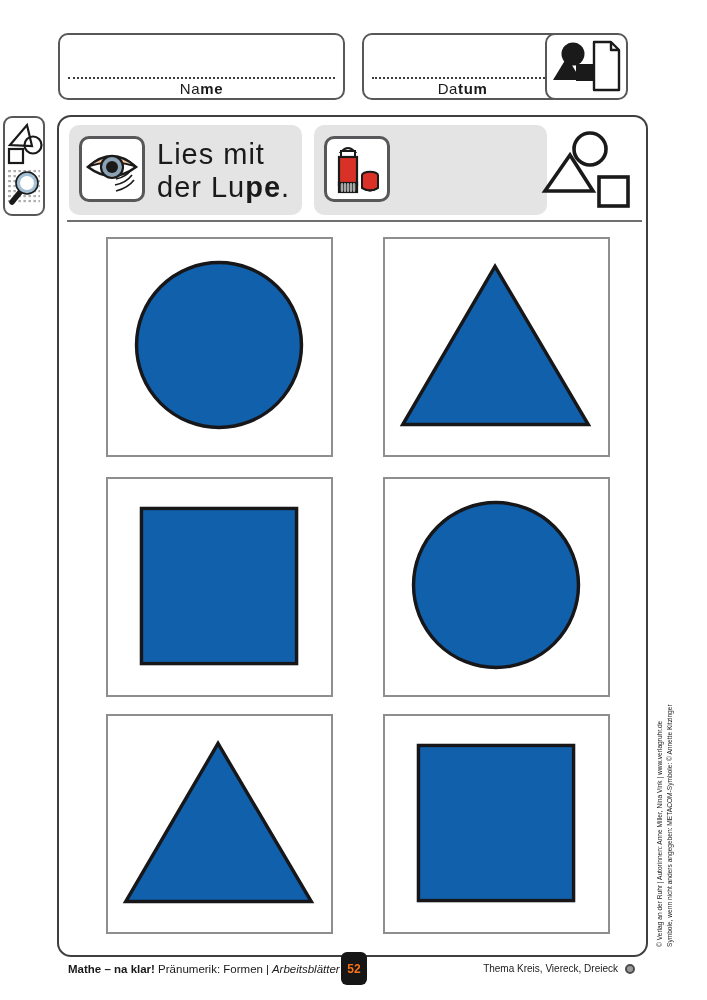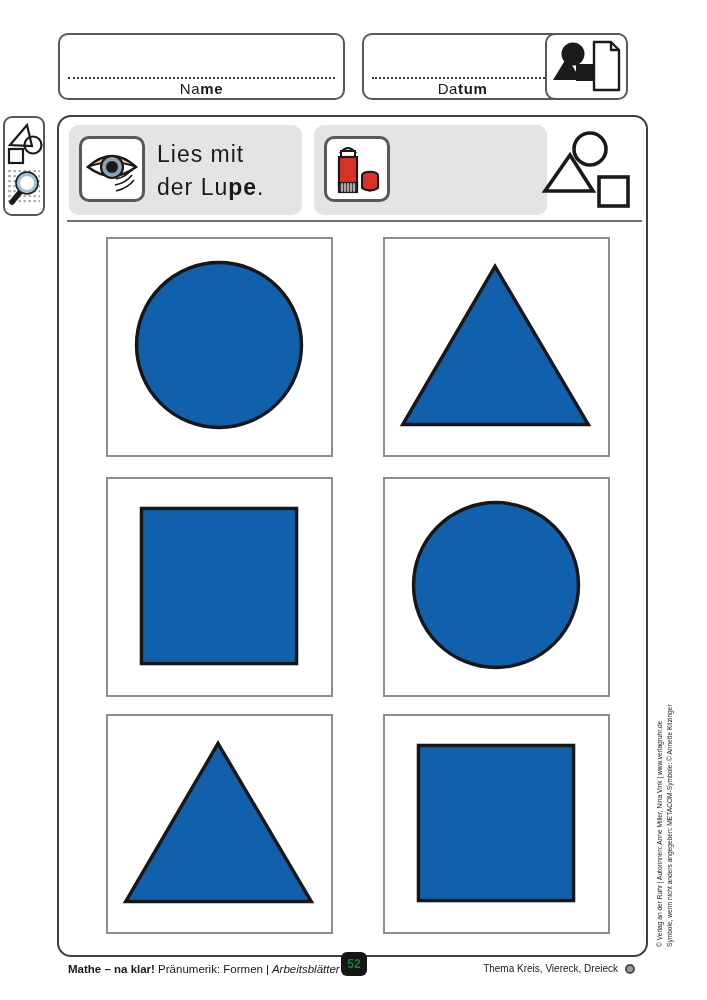--- a/index.html
+++ b/index.html
@@ -28,43 +28,43 @@
   
   .frame { position: absolute; left: 57px; top: 115px; width: 591px; height: 842px;
            border: 2.5px solid #3f3f41; border-radius: 14px; background: #fff; }
 
   .instr { position: absolute; top: 8px; height: 90px; background: #e4e4e4; border-radius: 10px; }
   .instr1 { left: 10px;  width: 233px; }
   .instr2 { left: 255px; width: 233px; }
   .icon-tile { position: absolute; left: 10px; top: 11px; width: 66px; height: 66px;
                background: #fff; border: 3px solid #58585a; border-radius: 10px; }
   .icon-tile svg { position: absolute; left: 0; top: 0; }
-  .instr-text { position: absolute; left: 88px; top: 13px; font-size: 23px; line-height: 33px; letter-spacing: 1px; white-space: nowrap; }
+  .instr-text { position: absolute; left: 88px; top: 13px; font-size: 29px; line-height: 33px; letter-spacing: 1px; white-space: nowrap; }
   .instr-text b { font-weight: bold; }
 
   .header-shapes { position: absolute; left: 478px; top: 8px; width: 112px; height: 96px; }
   .separator { position: absolute; left: 8px; top: 103px; width: 575px; height: 2px; background: #707070; }
 
   
   .cell { position: absolute; width: 227px; height: 220px; background: #fff; border: 2px solid #8e8e8e; }
   .cell svg { width: 100%; height: 100%; display: block; }
   .c0 { left: 47px;  top: 120px; }
   .c1 { left: 324px; top: 120px; }
   .c2 { left: 47px;  top: 360px; }
   .c3 { left: 324px; top: 360px; }
   .c4 { left: 47px;  top: 597px; }
   .c5 { left: 324px; top: 597px; }
 
   
   .footer-left { position: absolute; left: 58px; top: 963px; font-size: 11.5px; white-space: nowrap; padding-left: 10px; }
   .footer-left b { font-weight: bold; }
   .footer-left .thin { padding: 0 3px; }
   .footer-left i { font-style: italic; }
-  .page-badge { position: absolute; left: 341px; top: 952px; width: 26px; height: 24px;
-                background: #161616; border-radius: 6px; color: #15803d; font-weight: bold;
+  .page-badge { position: absolute; left: 341px; top: 952px; width: 26px; height: 33px;
+                background: #161616; border-radius: 6px; color: #f97316; font-weight: bold;
                 font-size: 12px; display: flex; align-items: center; justify-content: center; }
   .footer-right { position: absolute; right: 89px; top: 963px; font-size: 10px; white-space: nowrap; }
   .footer-dot { position: absolute; right: 72px; top: 964px; width: 10px; height: 10px;
                 border-radius: 50%; background: #9a9a9a; border: 2.5px solid #4c4c4c; }
 
   
   .copyright { position: absolute; left: 655px; top: 947px; transform-origin: 0 0;
                transform: rotate(-90deg); font-size: 6.6px; line-height: 10px;
                color: #222; white-space: nowrap; width: 270px; }
 </style>

